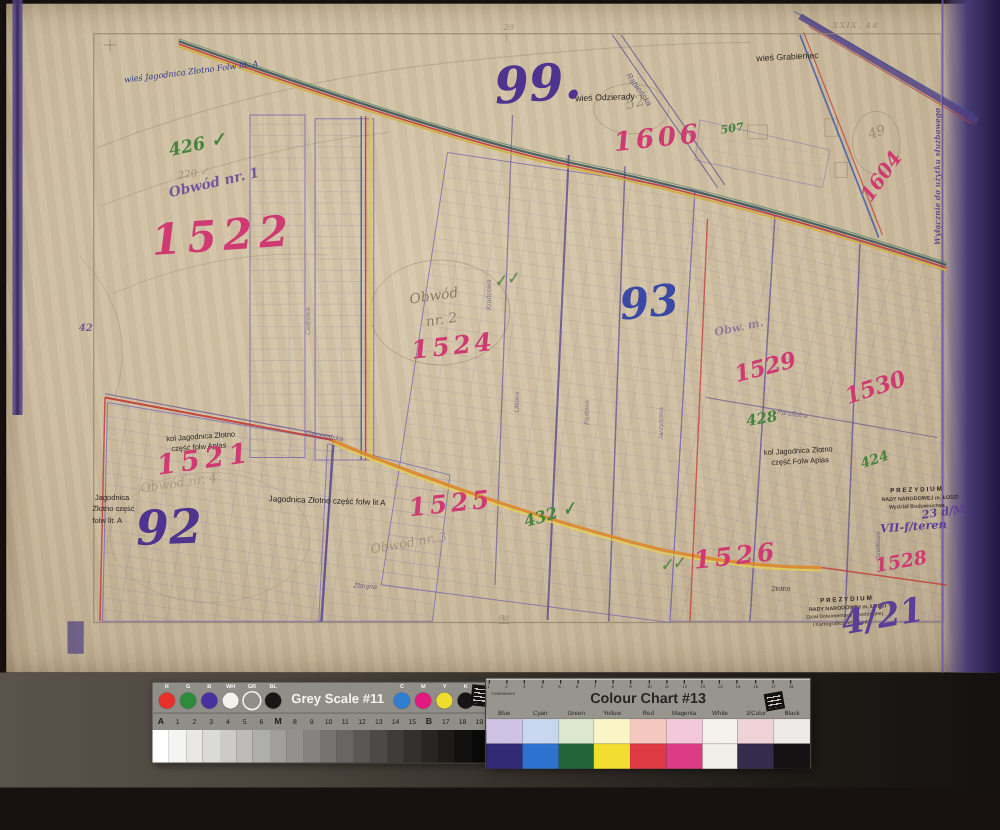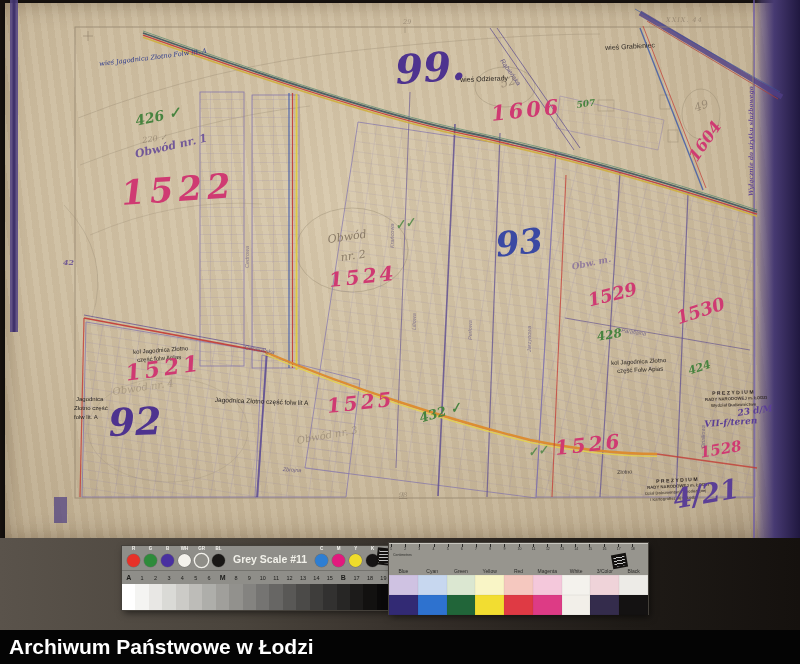--- a/index.html
+++ b/index.html
@@ -364,20 +364,21 @@
             <i>16</i>
           </span>
           <span>
             <i>17</i>
           </span>
           <span>
             <i>18</i>
           </span>
         </div>
       <div class="cc-cent">Centimetres</div>
+      <div class="cc-title">Colour Chart #13</div>
       <div class="cc-labels" id="cc-labels">
           <span>Blue</span>
           <span>Cyan</span>
           <span>Green</span>
           <span>Yellow</span>
           <span>Red</span>
           <span>Magenta</span>
           <span>White</span>
           <span>3/Color</span>
           <span>Black</span>
@@ -401,16 +402,13 @@
         <div style="background: rgb(33, 101, 57);"></div>
         <div style="background: rgb(242, 221, 49);"></div>
         <div style="background: rgb(223, 58, 68);"></div>
         <div style="background: rgb(221, 59, 133);"></div>
         <div style="background: rgb(242, 239, 233);"></div>
         <div style="background: rgb(52, 44, 76);"></div>
         <div style="background: rgb(20, 18, 18);"></div>
       </div>
   </div>
 
-  <div id="caption-bar">
-    <span>Archiwum Państwowe w Łodzi</span>
-  </div>
 </div>
 
 </body></html>

